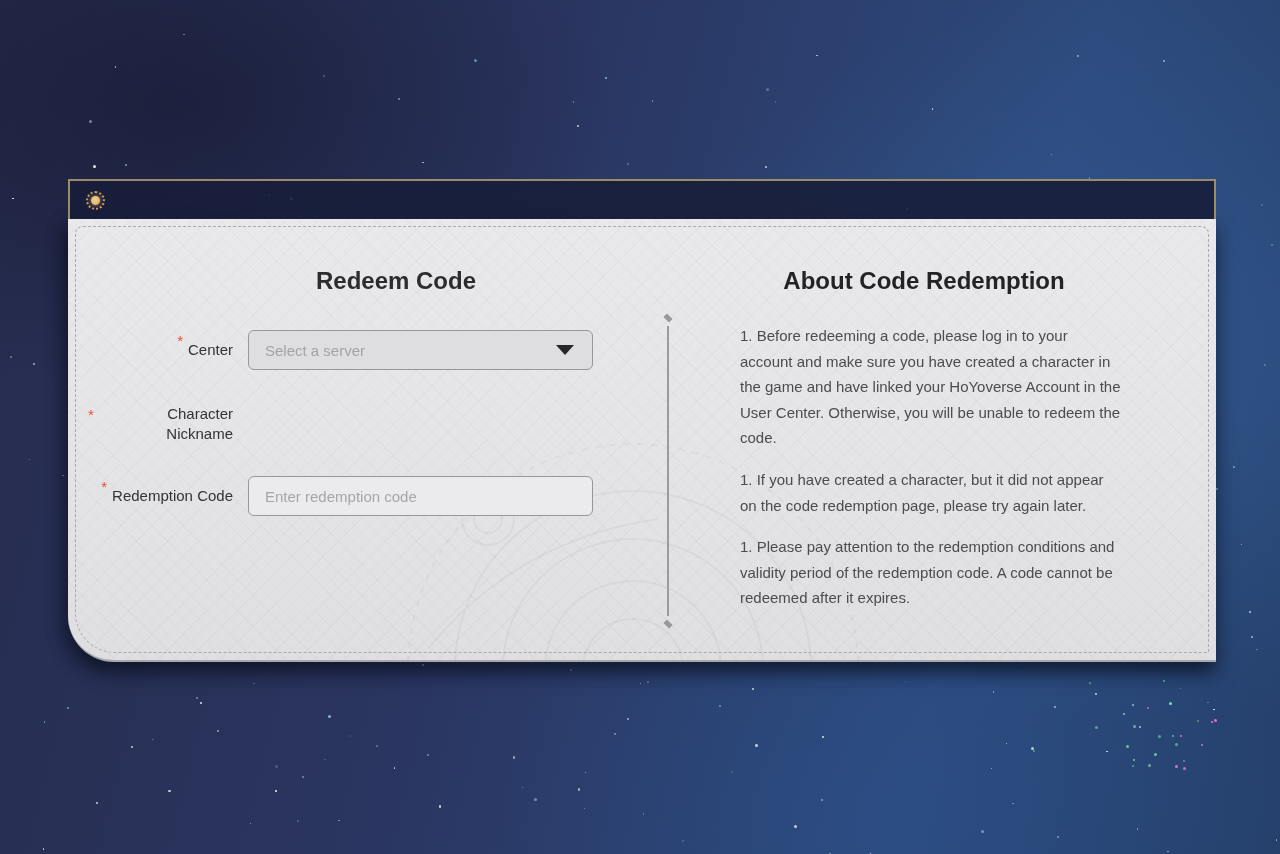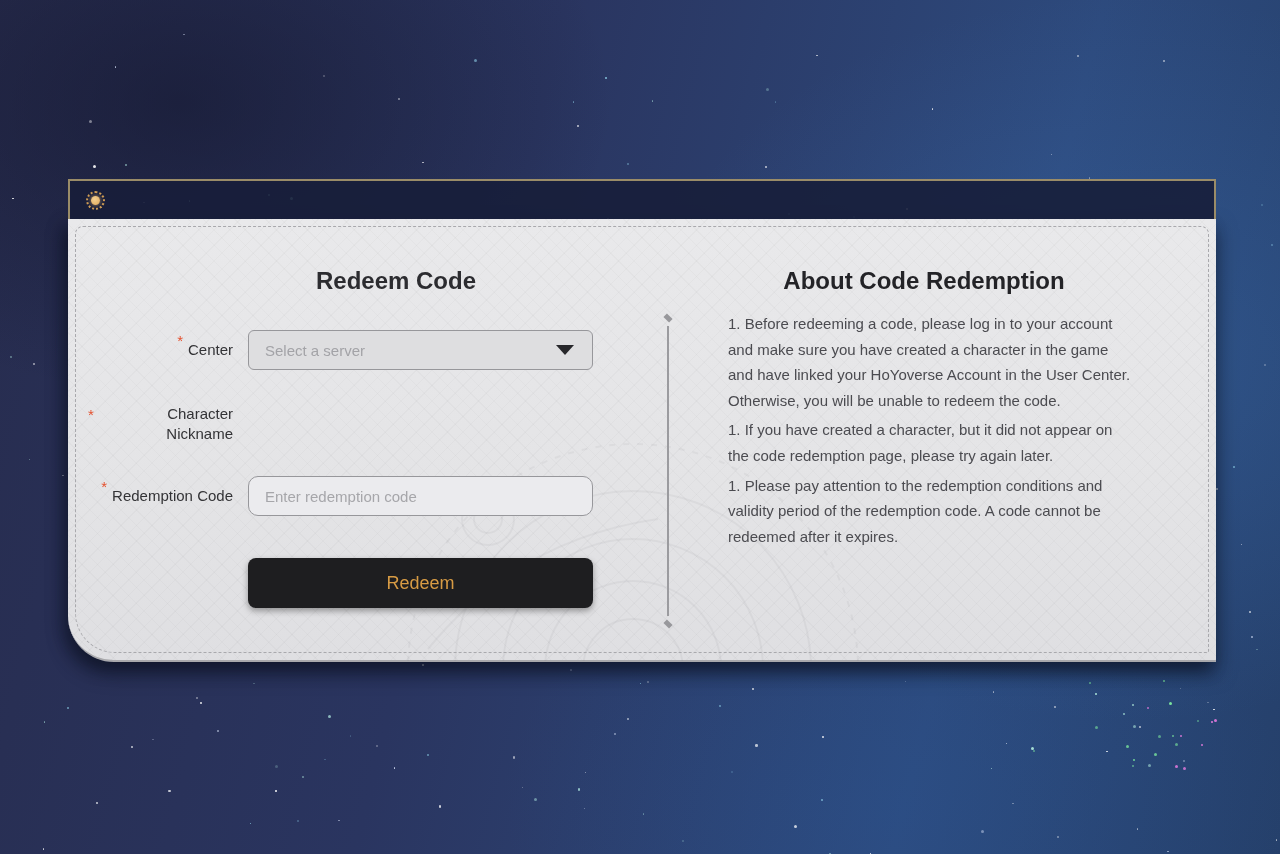--- a/index.html
+++ b/index.html
@@ -73,42 +73,42 @@
     cursor:pointer;
   }
   .select-box .ph { color:#a3a3a7; }
   .caret {
     width:0; height:0; border-left:9px solid transparent; border-right:9px solid transparent;
     border-top:10px solid #27272b; margin-right:2px;
   }
   input.ctrl::placeholder { color:#a6a6aa; opacity:1; }
   input.ctrl { outline:none; }
   .inp-disabled { background:#d9d9dc; }
-  .inp-normal  { background:#ebebee;border-radius:10px; }
+  .inp-normal  { background:#ebebee; }
   .redeem-btn {
     position:absolute; left:180px; top:339px; width:345px; height:50px;
     background:#1e1e20; border:none; border-radius:8px;
     color:#d79b44; font-size:18px; font-family:inherit; cursor:pointer;
     box-shadow:0 3px 6px rgba(0,0,0,.35);
   }
 
   
   .about-title {
     position:absolute; left:626px; top:48px; width:460px; text-align:center;
     font-size:24px; font-weight:bold; color:#232327;
   }
   .divider { position:absolute; left:595px; top:93px; width:10px; height:318px; }
   .divider .line { position:absolute; left:4px; top:14px; bottom:14px; width:2px; background:#9b9b9f; }
   .divider .dia { position:absolute; left:1px; width:8px; height:8px; background:#98989c; transform:rotate(45deg) scaleY(.62); }
   .divider .dia.top { top:2px; } .divider .dia.bot { bottom:2px; }
   .about-body {
     position:absolute; left:656px; top:88px; width:416px; height:324px; overflow:hidden;
     font-size:15px; line-height:25.6px; color:#4b4b50;
   }
-  .about-body p { margin:4px; }
+  .about-body p { margin:16px; }
 </style>
 </head>
 <body>
 
 <div id="stars">
     <div class="star" style="left: 323.002px; top: 75.2588px; width: 2px; height: 2px; background: rgb(255, 255, 255); opacity: 0.266682;"></div>
     <div class="star" style="left: 572.52px; top: 101.165px; width: 1.4px; height: 1.4px; background: rgb(143, 208, 232); opacity: 0.57479;"></div>
     <div class="star" style="left: 821.761px; top: 735.684px; width: 2px; height: 2px; background: rgb(255, 255, 255); opacity: 0.867557;"></div>
     <div class="star" style="left: 1183.43px; top: 759.606px; width: 2px; height: 2px; background: rgb(223, 233, 255); opacity: 0.418328;"></div>
     <div class="star" style="left: 1207.2px; top: 701.562px; width: 1.4px; height: 1.4px; background: rgb(255, 255, 255); opacity: 0.289458;"></div>
@@ -370,21 +370,20 @@
     <span class="req">*</span>
     <span>Character Nickname</span>
   </div>
 
   <div class="flabel twoline" style="top:257px;">
     <span class="req">*</span>
     <span>Redemption Code</span>
   </div>
   <input class="ctrl inp-normal" style="top: 257px;" type="text" placeholder="Enter redemption code">
 
-  <button class="redeem-btn">Redeem</button>
 
   <div class="about-title">About Code Redemption</div>
 
   <div class="divider">
     <span class="dia top"></span>
     <span class="line"></span>
     <span class="dia bot"></span>
   </div>
 
   <div class="about-body">

